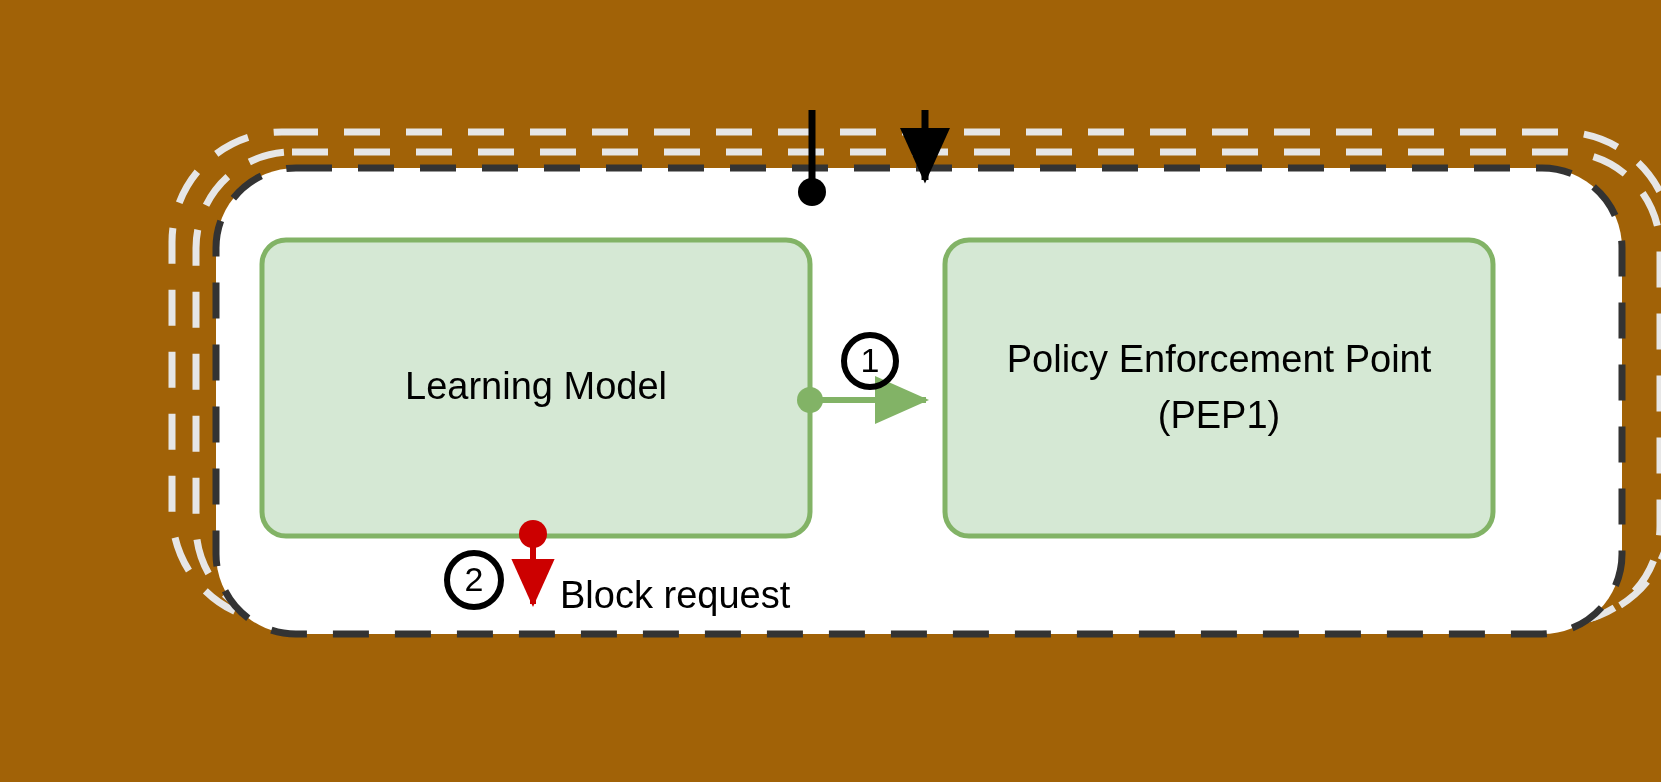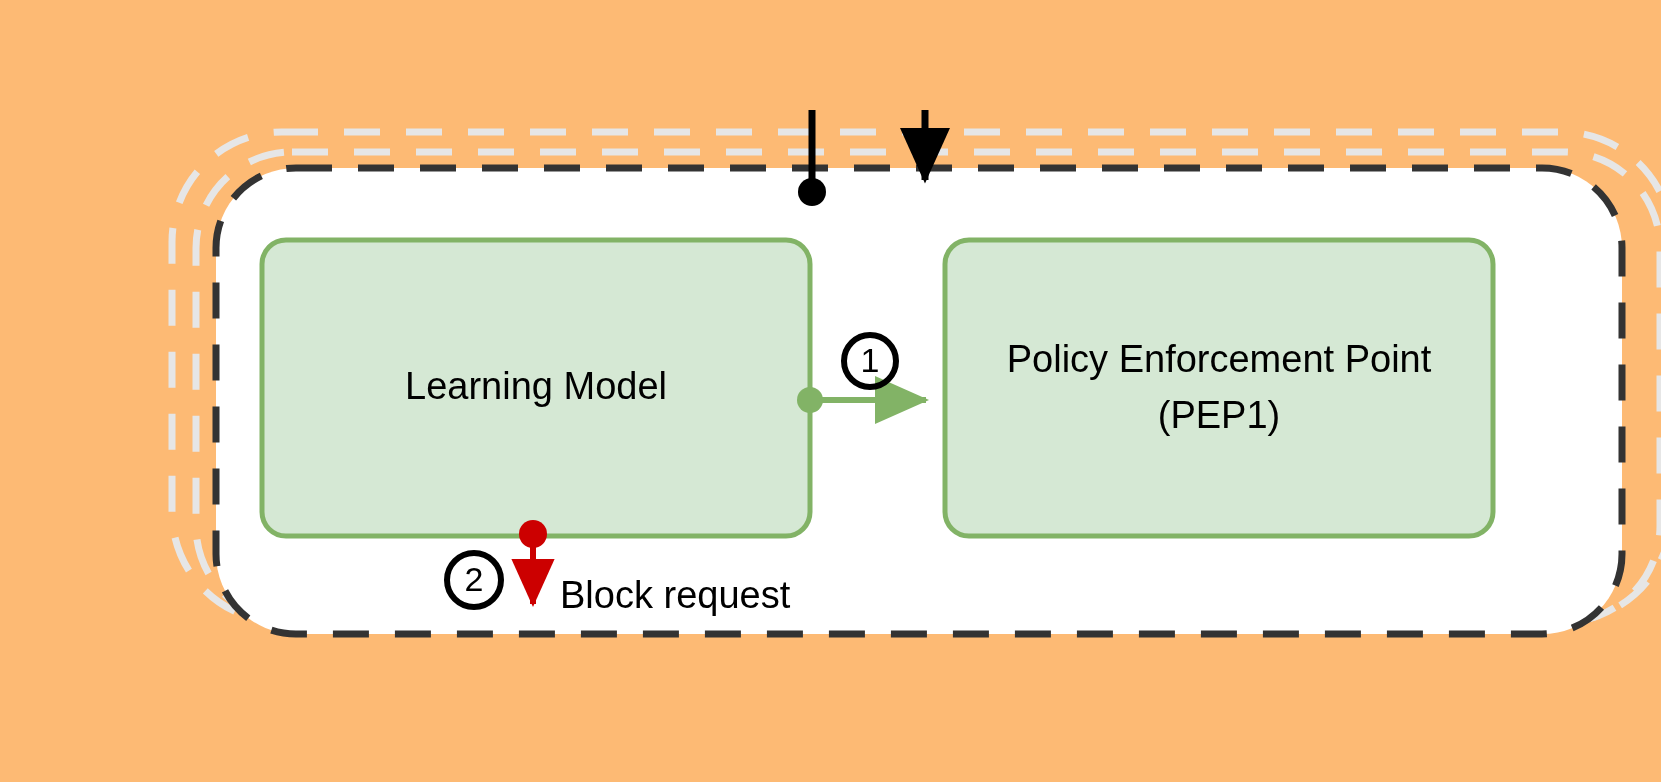--- a/index.html
+++ b/index.html
@@ -4,21 +4,21 @@
 <style>
   html, body {
     margin: 0;
     padding: 0;
     background: #000000;
   }
   #canvas {
     position: relative;
     width: 1661px;
     height: 782px;
-    background: #fdba74;
+    background: #a16207;
     overflow: hidden;
     font-family: "Liberation Sans", sans-serif;
   }
   #diagram-svg {
     position: absolute;
     left: 0;
     top: 0;
     width: 1661px;
     height: 782px;
   }

